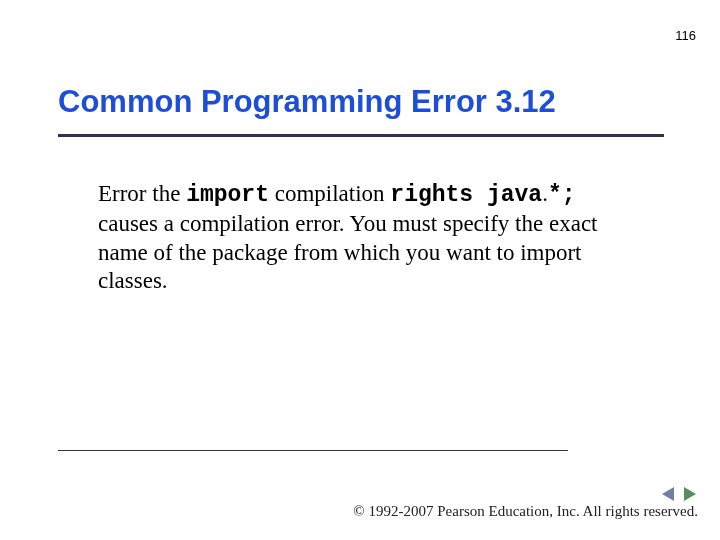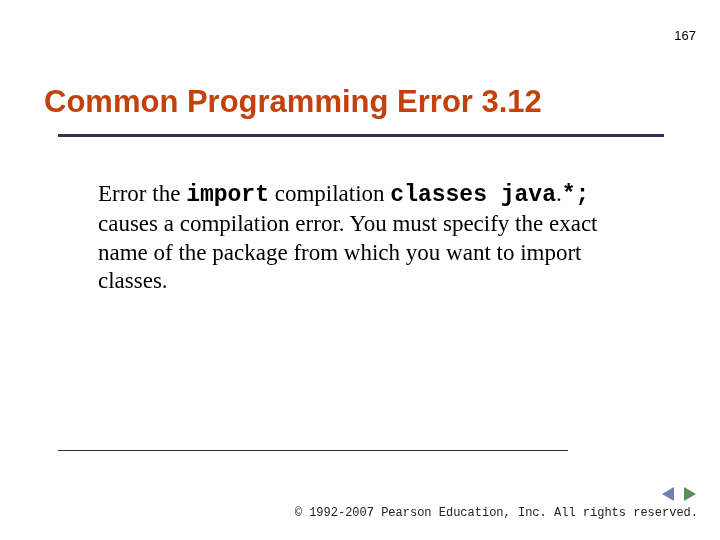--- a/index.html
+++ b/index.html
@@ -16,25 +16,25 @@
   .page-number {
     position: absolute;
     top: 28px;
     right: 24px;
     font-family: Arial, Helvetica, sans-serif;
     font-size: 13px;
   }
   .title {
     position: absolute;
     top: 84px;
-    left: 44px;
+    left: 58px;
     font-family: Arial, Helvetica, sans-serif;
     font-size: 31px;
     font-weight: bold;
-    color: #c2410c;
+    color: #1d4ed8;
   }
   .rule-top {
     position: absolute;
     top: 134px;
     left: 58px;
     width: 606px;
     height: 3px;
     background: #323054;
   }
   .body-text {
@@ -54,44 +54,44 @@
     position: absolute;
     top: 450px;
     left: 58px;
     width: 510px;
     border-top: 1px solid #323054;
   }
   .copyright {
     position: absolute;
     bottom: 20px;
     right: 22px;
-    font-family: Liberation Mono, monospace;
-    font-size: 12px;
+    font-family: Liberation Serif, serif;
+    font-size: 15px;
     color: #222;
   }
   .nav {
     position: absolute;
     bottom: 38px;
     right: 22px;
     display: flex;
     gap: 6px;
   }
   .nav svg { display: block; }
 </style>
 </head>
 <body>
 
-<div class="page-number">167</div>
+<div class="page-number">116</div>
 
 <div class="title">Common Programming Error 3.12</div>
 
 <div class="rule-top"></div>
 
 <div class="body-text">
-  <span>Error the </span><span class="mono">import</span><span> compilation </span><span class="mono">classes java</span><span>.</span><span class="mono">*;</span><span> causes a compilation error. You must specify the exact name of the package from which you want to import classes.</span>
+  <span>Error the </span><span class="mono">import</span><span> compilation </span><span class="mono">rights java</span><span>.</span><span class="mono">*;</span><span> causes a compilation error. You must specify the exact name of the package from which you want to import classes.</span>
 </div>
 
 <div class="rule-bottom"></div>
 
 <div class="nav">
   <span>
     <svg width="16" height="16">
       <polygon points="14,1 14,15 2,8" fill="#6f7faa"></polygon>
     </svg>
   </span>

